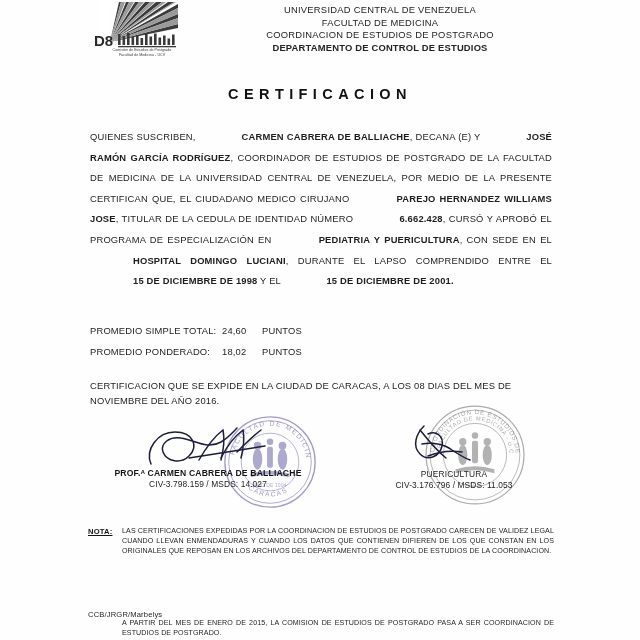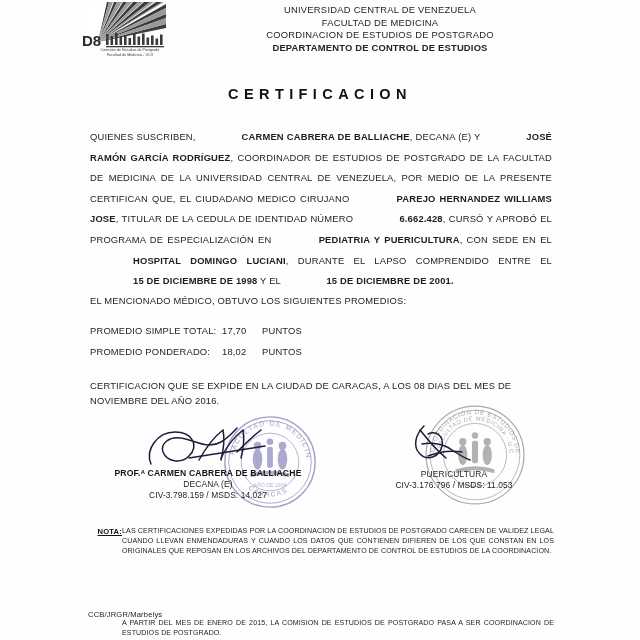--- a/index.html
+++ b/index.html
@@ -43,21 +43,21 @@
 
   
   .header {
     position: absolute;
     left: 0; top: 0;
     width: 640px;
     height: 72px;
   }
   .logo-wrap {
     position: absolute;
-    left: 76px;
+    left: 88px;
     top: 2px;
     width: 108px;
     height: 62px;
     text-decoration: underline;
   }
   .logo-sun {
     position: absolute;
     left: 12px; top: 0;
     width: 78px; height: 40px;
     overflow: hidden;
@@ -247,21 +247,20 @@
   }
   .note-label {
     font-size: 7.6px;
     font-weight: bold;
     text-decoration: underline;
     color: #141414;
     width: 34px;
     flex: 0 0 34px;
     padding-top: 0px;
     letter-spacing: 0.2px;
-    text-align: right;
   }
   .note-text {
     font-size: 7.1px;
     line-height: 9.9px;
     text-align: justify;
     text-justify: inter-word;
     color: #1d1d1d;
     letter-spacing: 0.1px;
     flex: 1 1 auto;
   }
@@ -355,26 +354,25 @@
       <div>FACULTAD DE MEDICINA</div>
       <div>COORDINACION DE ESTUDIOS DE POSTGRADO</div>
       <div class="bold">DEPARTAMENTO DE CONTROL DE ESTUDIOS</div>
     </div>
   </div>
 
   <div class="doc-title">CERTIFICACION</div>
 
   <div class="body-block">QUIENES SUSCRIBEN, <b>CARMEN CABRERA DE BALLIACHE</b>, DECANA (E) Y <b>JOSÉ RAMÓN GARCÍA RODRÍGUEZ</b>, COORDINADOR DE ESTUDIOS DE POSTGRADO DE LA FACULTAD DE MEDICINA DE LA UNIVERSIDAD CENTRAL DE VENEZUELA, POR MEDIO DE LA PRESENTE CERTIFICAN QUE, EL CIUDADANO MEDICO CIRUJANO <b>PAREJO HERNANDEZ WILLIAMS JOSE</b>, TITULAR DE LA CEDULA DE IDENTIDAD NÚMERO <b>6.662.428</b>, CURSÓ Y APROBÓ EL PROGRAMA DE ESPECIALIZACIÓN EN <b>PEDIATRIA Y PUERICULTURA</b>, CON SEDE EN EL <b>HOSPITAL DOMINGO LUCIANI</b>, DURANTE EL LAPSO COMPRENDIDO ENTRE EL <b>15 DE DICIEMBRE DE 1998</b> Y EL <b>15 DE DICIEMBRE DE 2001.</b></div>
 
-  <div class="promedios-intro">EL MENCIONADO MÉDICO, OBTUVO  LOS SIGUIENTES PROMEDIOS:</div>
 
   <div class="promedios">
     <div class="promedio-row">
       <span class="promedio-label">PROMEDIO SIMPLE TOTAL:</span>
-      <span class="promedio-value">17,70</span>
+      <span class="promedio-value">24,60</span>
       <span class="promedio-unit">PUNTOS</span>
     </div>
     <div class="promedio-row">
       <span class="promedio-label">PROMEDIO PONDERADO:</span>
       <span class="promedio-value">18,02</span>
       <span class="promedio-unit">PUNTOS</span>
     </div>
   </div>
 
   <div class="expedicion">CERTIFICACION QUE SE EXPIDE EN LA CIUDAD DE CARACAS, A LOS 08 DIAS DEL MES DE NOVIEMBRE  DEL AÑO 2016.</div>
@@ -446,21 +444,20 @@
         <g fill="none" stroke="#1c1c3c" stroke-width="1.5" stroke-linecap="round">
           <path d="M 18,40 C 12,26 24,8 42,8 C 60,8 66,22 56,32 C 48,40 34,38 30,28 C 27,20 36,12 48,14 C 62,16 74,26 88,18 C 96,13 100,8 104,4"></path>
           <path d="M 66,36 C 74,22 82,12 90,6 C 92,16 90,28 88,36"></path>
           <path d="M 88,34 C 94,22 102,12 110,6 C 112,16 110,26 108,34"></path>
           <path d="M 104,28 C 112,20 120,12 128,6"></path>
           <path d="M 56,34 L 132,22"></path>
         </g>
       </svg>
     </div>
     <div class="sig-name">PROF.ᴬ CARMEN CABRERA DE BALLIACHE</div>
-    <div class="sig-role">DECANA (E)</div>
     <div class="sig-ids">CIV-3.798.159 / MSDS: 14.027</div>
   </div>
 
   <div class="sig-right">
     <div class="sig-scribble">
       <svg width="120" height="44" viewBox="0 0 120 44" xmlns="http://www.w3.org/2000/svg">
         <g fill="none" stroke="#1c1c3c" stroke-width="1.5" stroke-linecap="round">
           <path d="M 30,2 C 22,10 18,22 26,30 C 34,38 46,32 48,22 C 50,12 42,6 34,10"></path>
           <path d="M 28,20 C 38,18 50,20 58,26 C 64,30 70,34 76,36"></path>
           <path d="M 34,32 C 44,28 56,26 68,28"></path>

